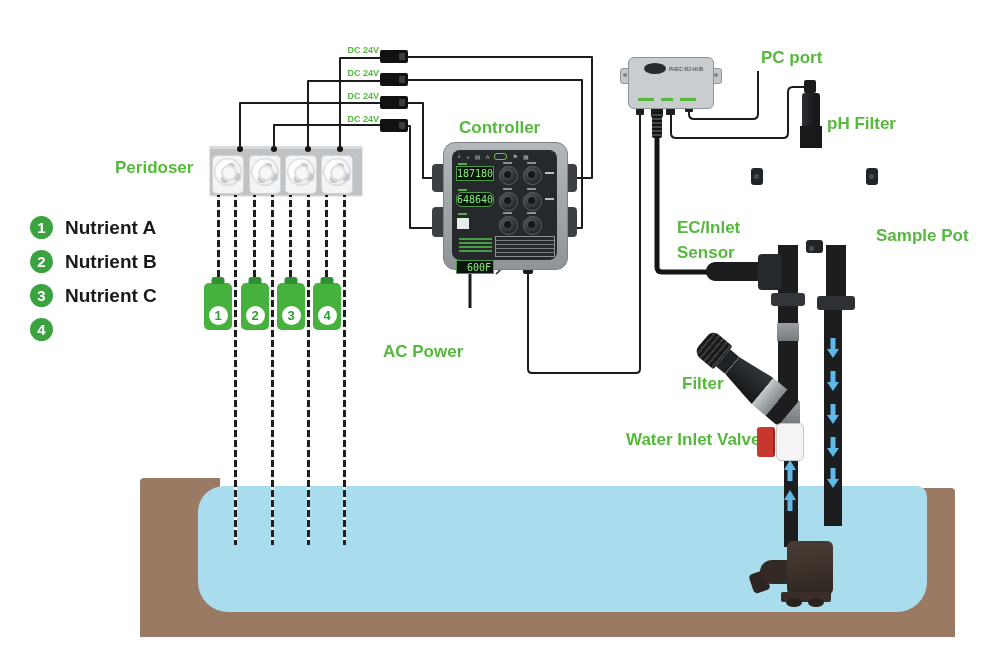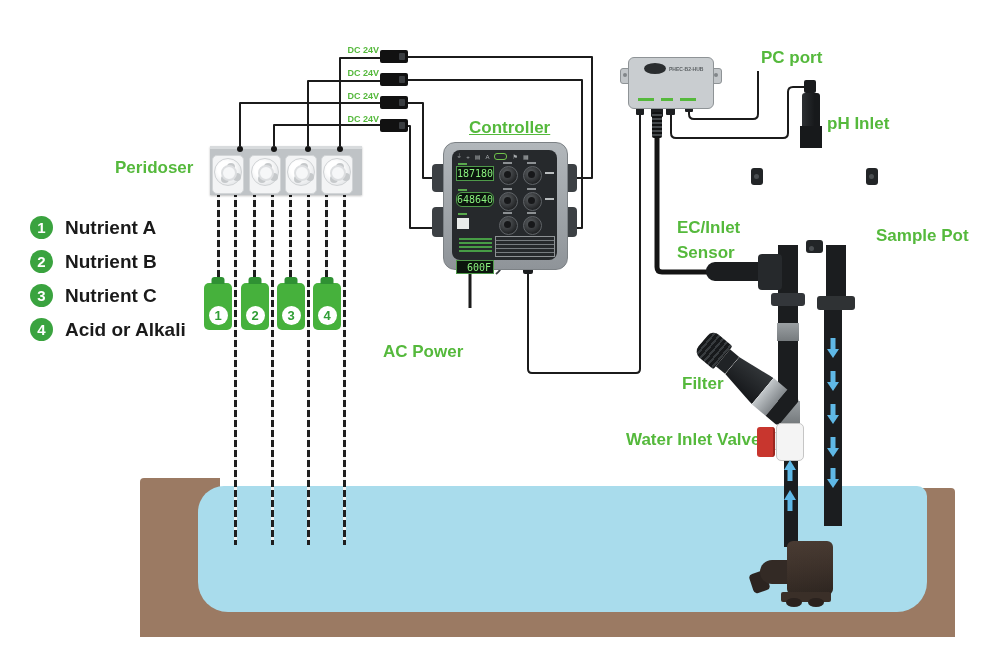--- a/index.html
+++ b/index.html
@@ -310,28 +310,27 @@
   <div class="legend-row" style="top:250px;">
     <div class="legend-circle">2</div>
     <div class="legend-text">Nutrient B</div>
   </div>
   <div class="legend-row" style="top:284px;">
     <div class="legend-circle">3</div>
     <div class="legend-text">Nutrient C</div>
   </div>
   <div class="legend-row" style="top:318px;">
     <div class="legend-circle">4</div>
-    <div class="legend-text">Acid or Alkali</div>
   </div>
 
   <div class="glabel" style="left:115px;top:158px;">Peridoser</div>
-  <div class="glabel" style="left:469px;top:118px;text-decoration:underline;">Controller</div>
+  <div class="glabel" style="left:459px;top:118px;">Controller</div>
   <div class="glabel" style="left:383px;top:342px;">AC Power</div>
   <div class="glabel" style="left:733px;top:48px;margin-left:28px;">PC port</div>
-  <div class="glabel" style="left:827px;top:114px;">pH Inlet</div>
+  <div class="glabel" style="left:827px;top:114px;">pH Filter</div>
   <div class="glabel" style="left:677px;top:218px;">EC/Inlet</div>
   <div class="glabel" style="left:677px;top:243px;">Sensor</div>
   <div class="glabel" style="left:876px;top:226px;">Sample Pot</div>
   <div class="glabel" style="left:682px;top:374px;">Filter</div>
   <div class="glabel" style="left:626px;top:430px;">Water Inlet Valve</div>
   <div class="glabel" style="left:657px;top:558px;">Sample Pump</div>
 
 </div>
 
 </body></html>

